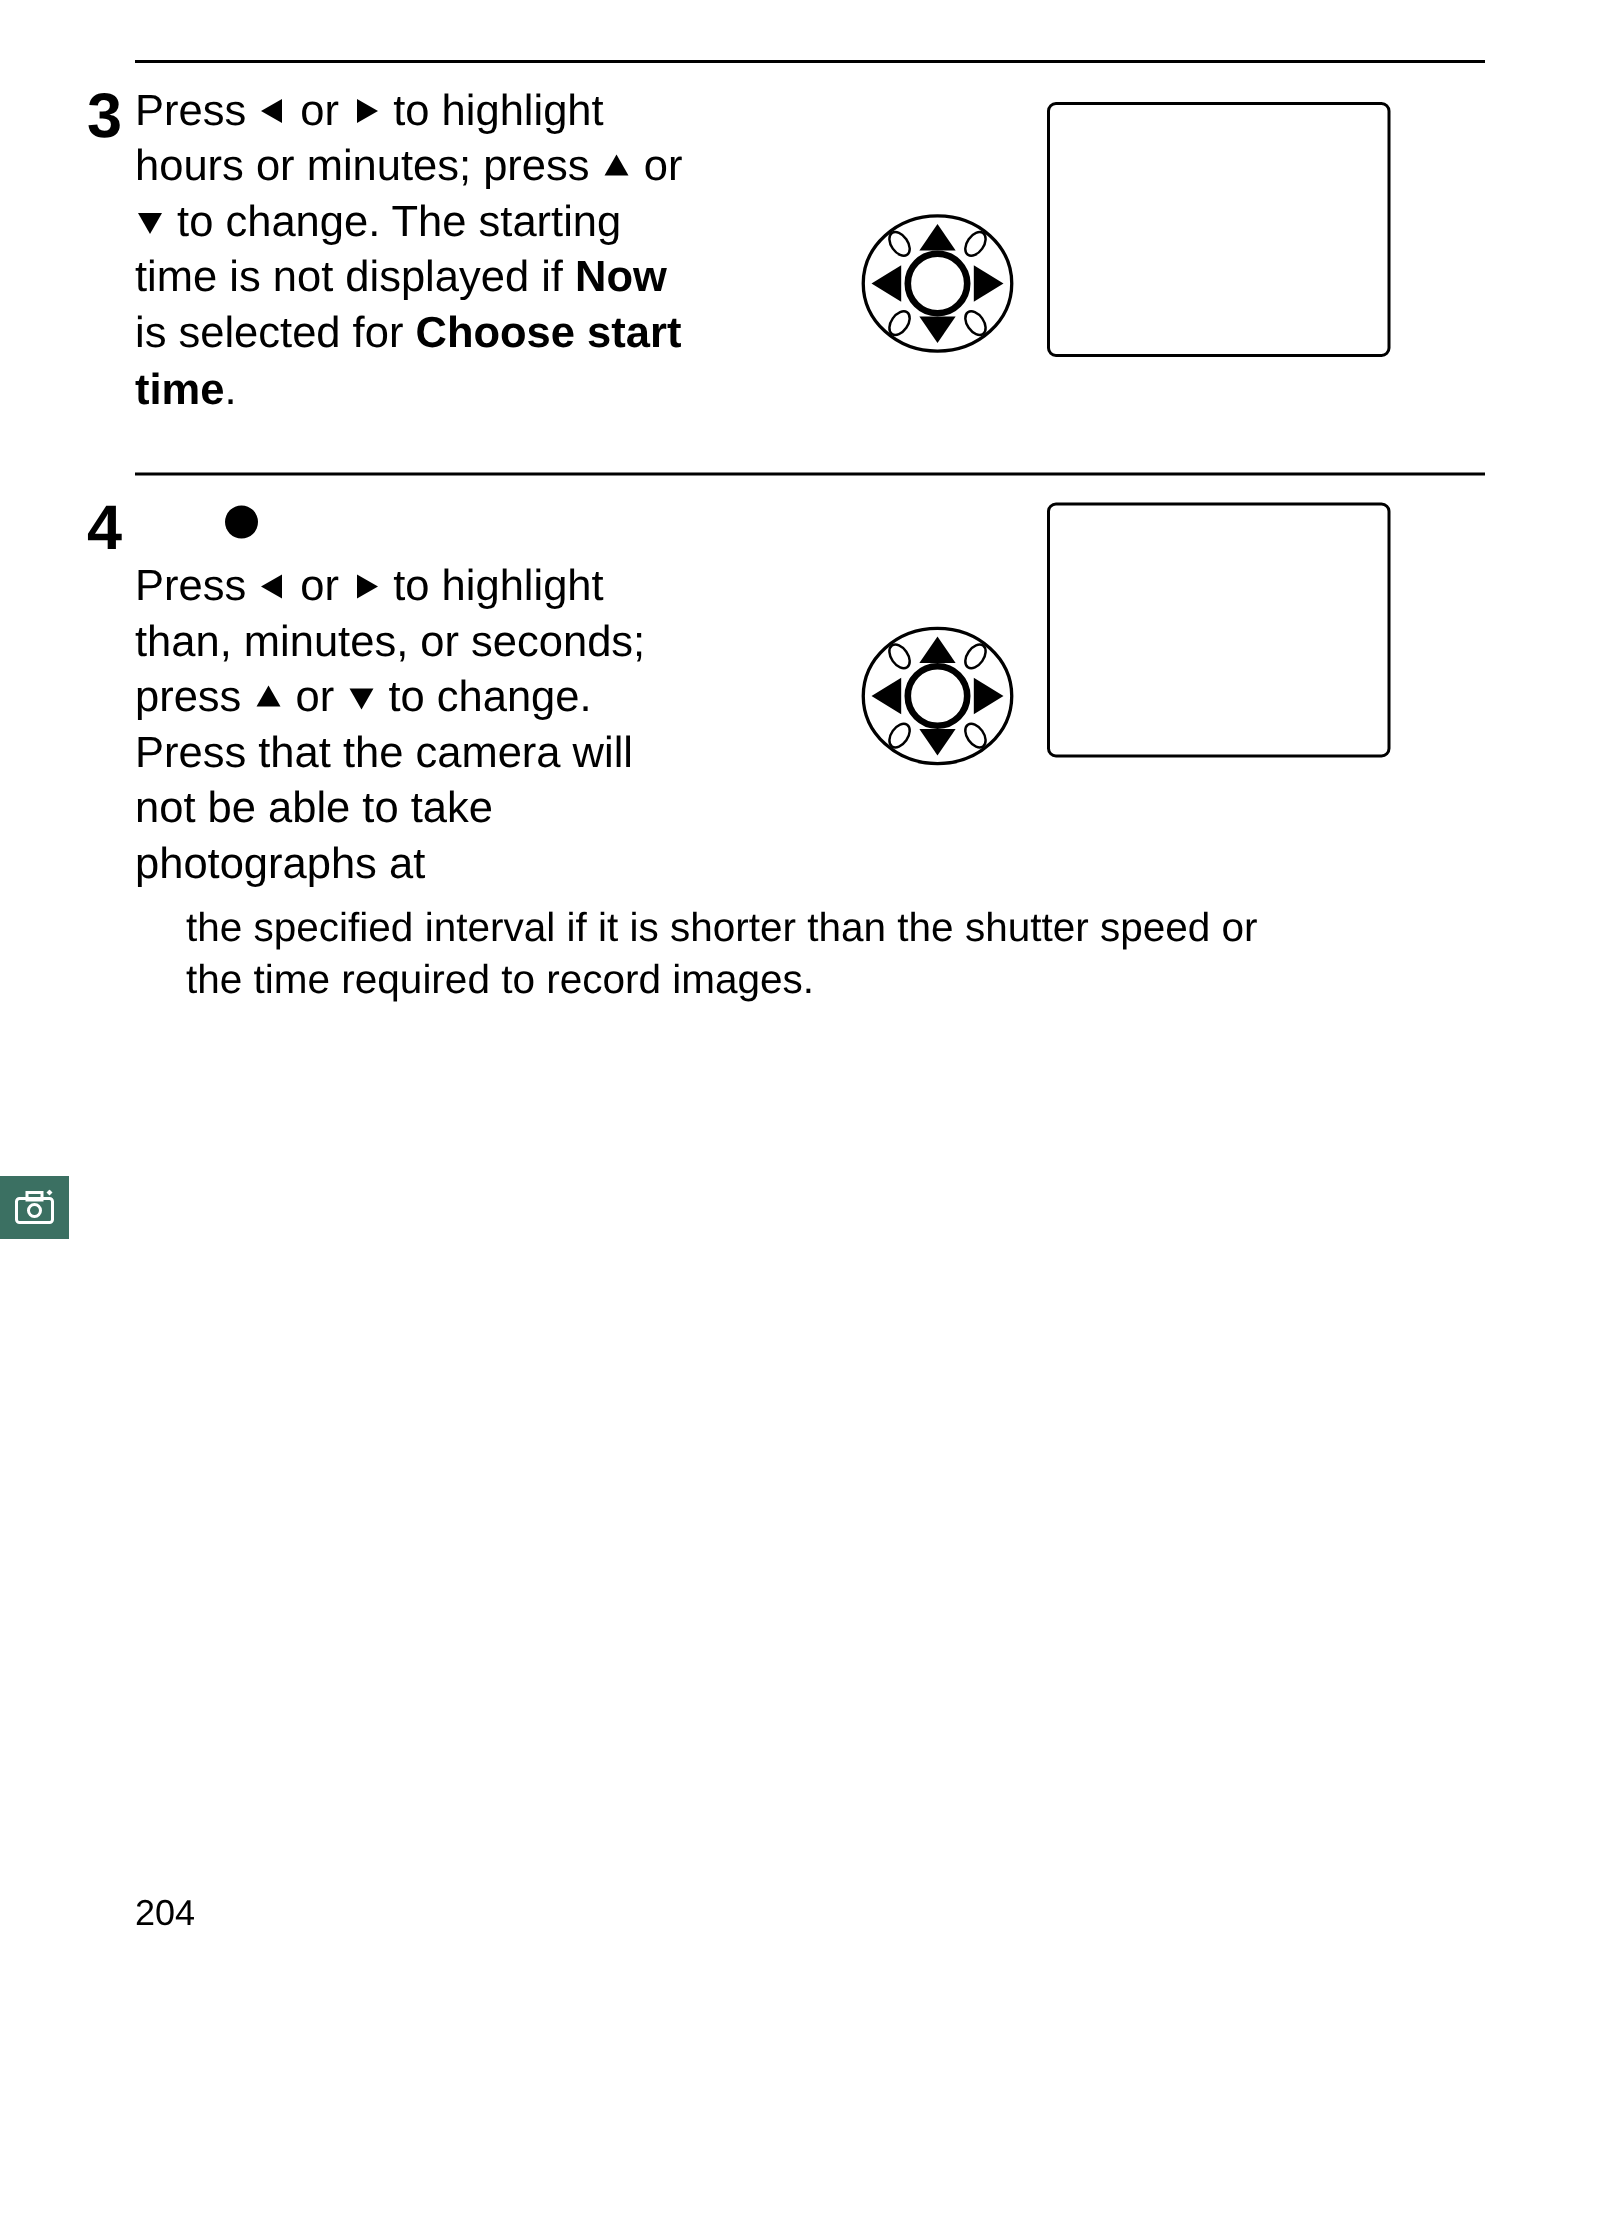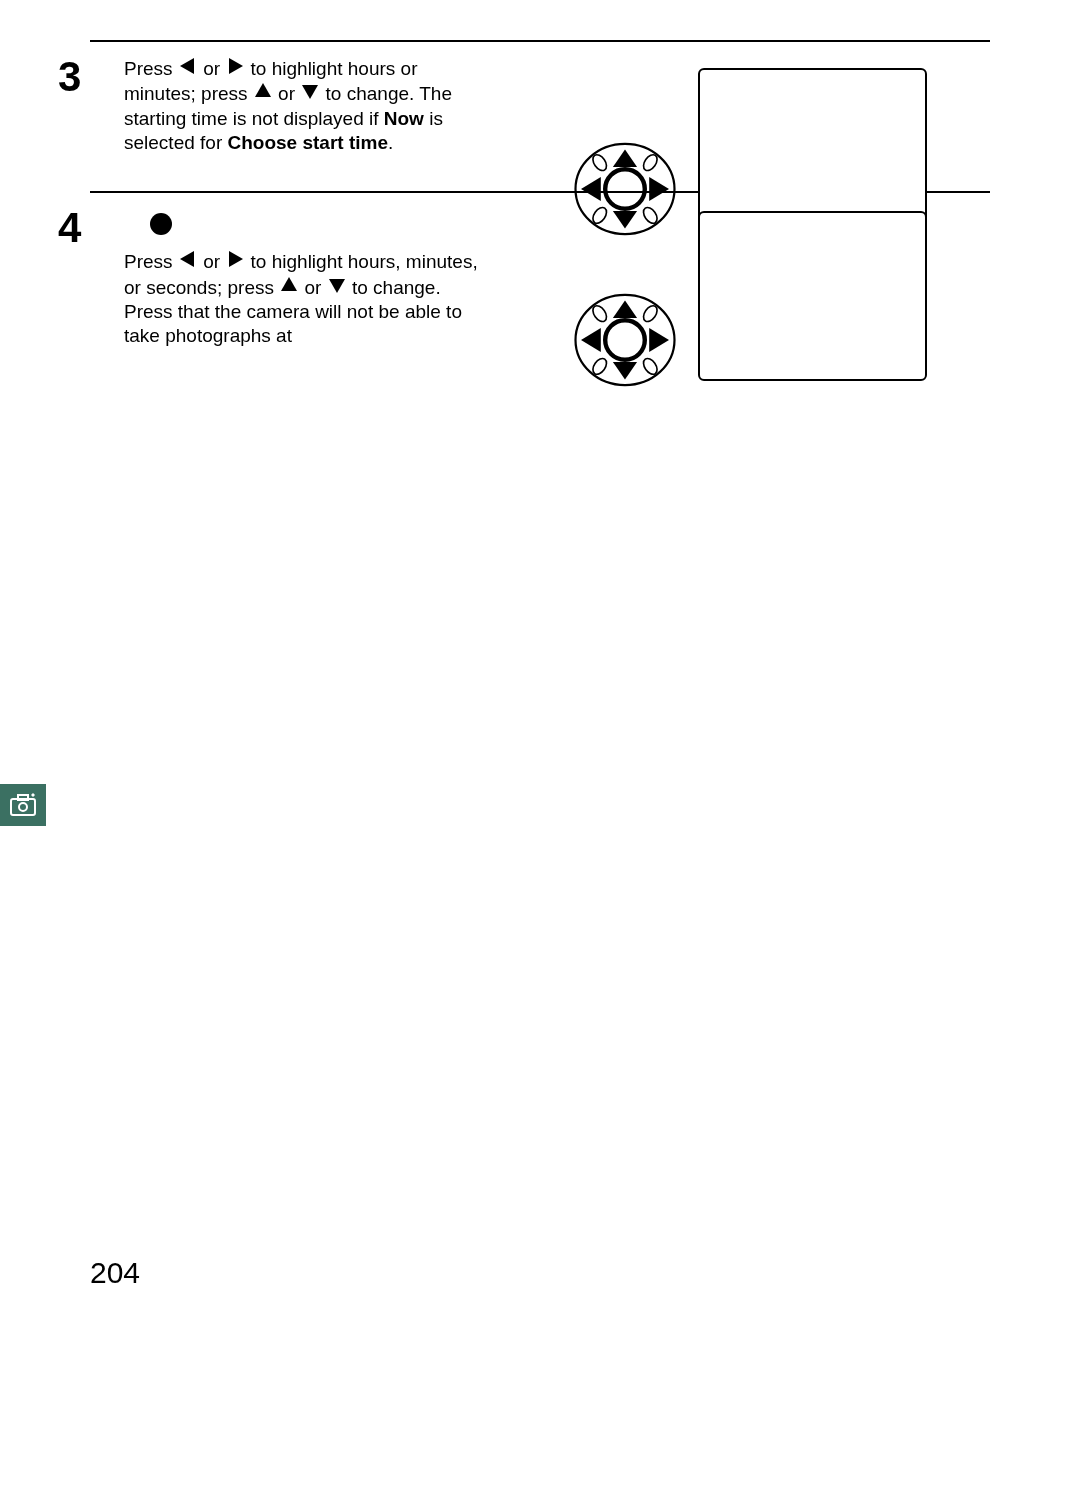--- a/index.html
+++ b/index.html
@@ -36,23 +36,22 @@
   .step-num {
     position: absolute;
     left: -32px;
     top: 0;
     font-weight: 700;
     font-size: 42px;
     line-height: 1;
   }
 
   .step-body {
-    margin-left: 34px;
     max-width: 370px;
-    font-size: 19px;
+    font-size: 29px;
     line-height: 1.28;
   }
 
   .step-body p {
     margin: 0;
   }
 
   .nav-icon {
     position: absolute;
     top: 78px;
@@ -102,21 +101,21 @@
     width: 22px;
     height: 22px;
     border-radius: 50%;
     background: #000;
   }
 
   .page-number {
     position: absolute;
     left: 90px;
     bottom: 196px;
-    font-size: 30px;
+    font-size: 24px;
   }
 
   .side-tab {
     position: absolute;
     left: 0;
     top: 784px;
     width: 46px;
     height: 42px;
     background: #3b7062;
     display: flex;
@@ -185,21 +184,21 @@
       <div style="width:14px"></div>
       <div class="dot" style="margin-left:30px;margin-top:6px"></div>
     </div>
 
     <div class="step-body">
       <p>
         <span>Press </span><span class="tri"><svg width="20" height="20" viewBox="0 0 20 20">
               <polygon points="16,2 16,18 2,10" fill="#000"></polygon>
             </svg></span><span> or </span><span class="tri"><svg width="20" height="20" viewBox="0 0 20 20">
               <polygon points="4,2 4,18 18,10" fill="#000"></polygon>
-            </svg></span><span> to highlight hours, minutes, or seconds; press </span><span class="tri"><svg width="20" height="20" viewBox="0 0 20 20">
+            </svg></span><span> to highlight than, minutes, or seconds; press </span><span class="tri"><svg width="20" height="20" viewBox="0 0 20 20">
               <polygon points="2,16 18,16 10,2" fill="#000"></polygon>
             </svg></span><span> or </span><span class="tri"><svg width="20" height="20" viewBox="0 0 20 20">
               <polygon points="2,4 18,4 10,18" fill="#000"></polygon>
             </svg></span><span> to change.  Press that the camera will not be able to take photographs at</span>
       </p>
     </div>
 
     <div class="nav-icon">
       <svg viewBox="0 0 100 100">
         <ellipse cx="50" cy="50" rx="45" ry="41" fill="none" stroke="#000" stroke-width="2"></ellipse>
@@ -210,20 +209,21 @@
         <polygon points="90,50 72,39 72,61" fill="#000"></polygon>
         <ellipse cx="27" cy="26" rx="5" ry="8" fill="none" stroke="#000" stroke-width="1.5" transform="rotate(-35 27 26)"></ellipse>
         <ellipse cx="73" cy="26" rx="5" ry="8" fill="none" stroke="#000" stroke-width="1.5" transform="rotate(35 73 26)"></ellipse>
         <ellipse cx="27" cy="74" rx="5" ry="8" fill="none" stroke="#000" stroke-width="1.5" transform="rotate(35 27 74)"></ellipse>
         <ellipse cx="73" cy="74" rx="5" ry="8" fill="none" stroke="#000" stroke-width="1.5" transform="rotate(-35 73 74)"></ellipse>
       </svg>
     </div>
 
     <div class="screen-box"></div>
 
+    <div class="step2-followon" style="margin-top:6px;">the specified interval if it is shorter than the shutter speed or the time required to record images.</div>
   </div>
 
   <div class="side-tab">
     <svg viewBox="0 0 28 24">
       <rect x="2" y="6" width="24" height="16" rx="2" fill="none" stroke="#fff" stroke-width="2"></rect>
       <rect x="9" y="2" width="10" height="5" fill="none" stroke="#fff" stroke-width="2"></rect>
       <circle cx="14" cy="14" r="4" fill="none" stroke="#fff" stroke-width="2"></circle>
       <polygon points="22,2 24,0 26,2 24,4" fill="#fff"></polygon>
     </svg>
   </div>

